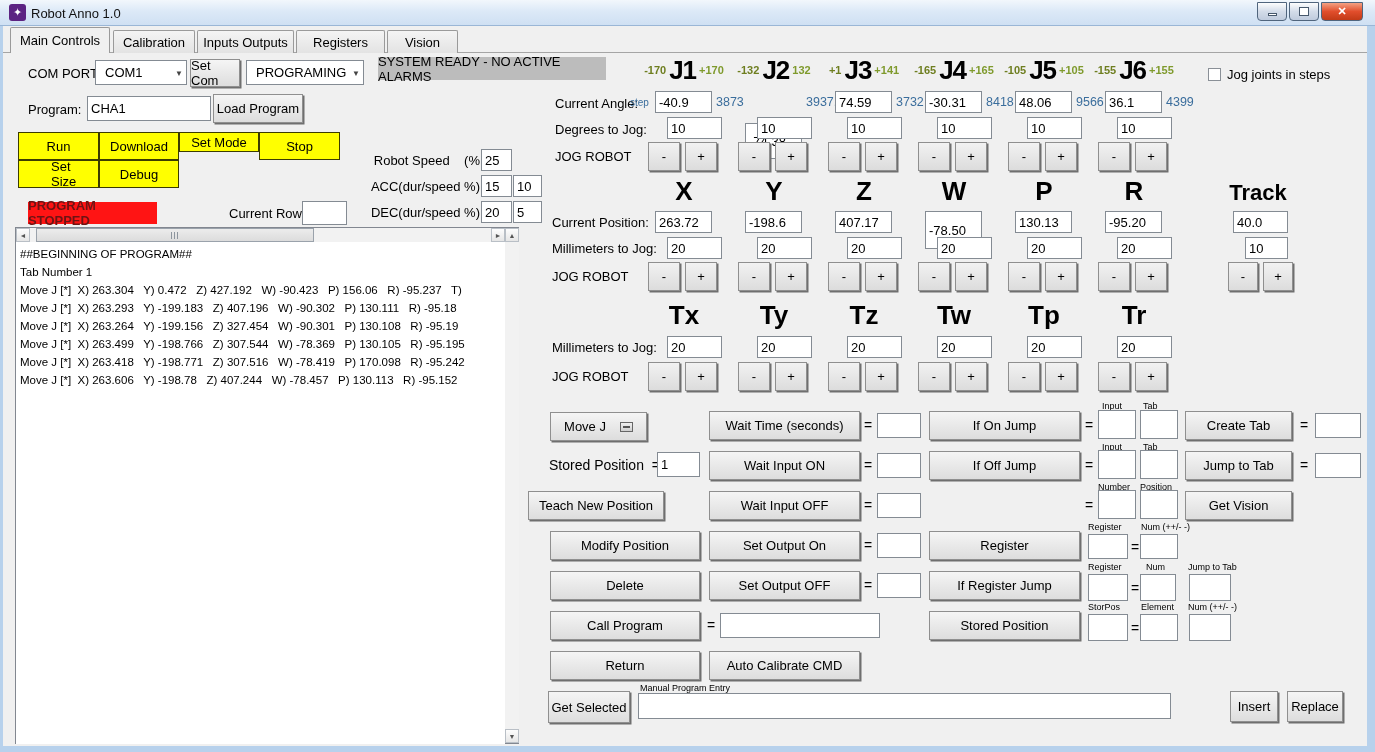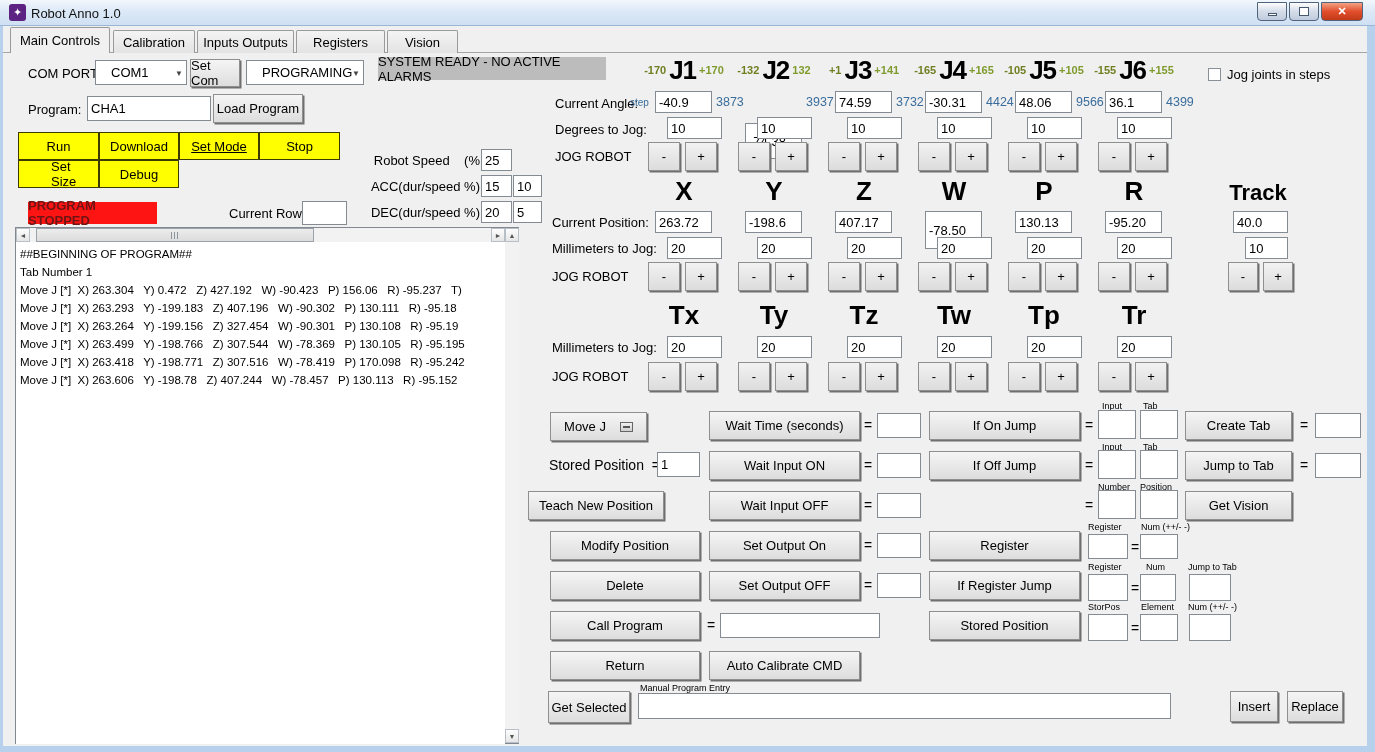--- a/index.html
+++ b/index.html
@@ -15,21 +15,21 @@
   .btn { position:absolute; display:flex; align-items:center; justify-content:center;
          font-size:13px; font-family:inherit; color:#000; cursor:default;
          background:linear-gradient(#f5f5f5,#dddddd); border:1px solid #8f8f8f;
          box-shadow:1.5px 1.5px 0 #6f6f6f; }
   .jbtn { position:absolute; display:flex; align-items:center; justify-content:center;
           font-size:13px; font-family:inherit; background:linear-gradient(#f2f2f2,#dcdcdc);
           border:1px solid #8f8f8f; box-shadow:1.5px 1.5px 0 #6f6f6f; cursor:default; }
   .ybtn { position:absolute; display:flex; align-items:center; justify-content:center;
           font-size:13px; background:#ffff00; border:1px solid #3c3c00; cursor:default; }
   .combo { position:absolute; background:#fff; border:1px solid #848b93; font-size:13px;
-           display:flex; align-items:center; padding-left:15px; cursor:default; }
+           display:flex; align-items:center; padding-left:9px; cursor:default; }
   .combo .arr { position:absolute; right:3px; top:50%; transform:translateY(-50%);
                 font-size:8px; color:#444; }
   .titlebar { position:absolute; left:0; top:0; width:1375px; height:26px;
               background:linear-gradient(180deg,#f2f7fc,#dce9f7 45%,#cfe0f3);
               border-bottom:1px solid #9ab6d6; }
   .title-text { position:absolute; left:31px; top:6px; font-size:13px; color:#111; }
   .app-icon { position:absolute; left:9px; top:4px; width:17px; height:17px;
               background:#5c2382; border-radius:3px; color:#fff; font-size:11px;
               display:flex; align-items:center; justify-content:center; }
   .capbtn { position:absolute; top:2px; height:19px; border:1px solid #50657d;
@@ -121,21 +121,21 @@
     <span class="arr">▼</span>
   </div>
   <div class="status-badge" style="left:378px;top:57px;width:228px;height:23px;">SYSTEM READY - NO ACTIVE ALARMS</div>
 
   <div class="lbl" style="left:28px;top:102px;">Program:</div>
   <input class="tin" style="left: 87px; top: 96px; width: 124px; height: 25px;" value="CHA1">
   <div class="btn" style="left:213px;top:94px;width:90px;height:29px;">Load Program</div>
 
   <div class="ybtn" style="left:18px;top:132px;width:81px;height:28px;">Run</div>
   <div class="ybtn" style="left:99px;top:132px;width:80px;height:28px;">Download</div>
-  <div class="ybtn" style="left:179px;top:132px;width:80px;height:28px;text-decoration:underline;">Set Mode</div>
+  <div class="ybtn" style="left:179px;top:132px;width:80px;height:20px;">Set Mode</div>
   <div class="ybtn" style="left:259px;top:132px;width:81px;height:28px;">Stop</div>
   <div class="ybtn" style="left:18px;top:160px;width:81px;height:28px;padding-left:32px;">Set Size</div>
   <div class="ybtn" style="left:99px;top:160px;width:80px;height:28px;">Debug</div>
 
   <div class="alert" style="left:28px;top:202px;width:129px;height:22px;">PROGRAM STOPPED</div>
   <div class="lbl" style="left:229px;top:206px;">Current Row  =</div>
   <input class="tin" style="left: 302px; top: 201px; width: 45px; height: 24px;" value="">
 
   <div class="rlbl" style="left:368px;top:153px;width:112px;">Robot Speed    (%</div>
   <input class="tin" style="left: 481px; top: 149px; width: 31px; height: 22px;" value="25">
@@ -310,21 +310,21 @@
     <div class="enc" style="left: 896px; top: 95px;">3732</div>
     <input class="tin" value="10" style="left: 847px; top: 117px; width: 55px; height: 22px;">
     <button class="jbtn" style="left: 828px; top: 142px; width: 32px; height: 29px;">-</button>
     <button class="jbtn" style="left: 865px; top: 142px; width: 32px; height: 29px;">+</button>
     <div class="jhdr" style="left: 913px; top: 54px; width: 82px; height: 32px;">
       <span class="jmin">-165</span>
       <span class="jname">J4</span>
       <span class="jmax">+165</span>
     </div>
     <input class="tin" value="-30.31" style="left: 925px; top: 91px; width: 57px; height: 22px;">
-    <div class="enc" style="left: 986px; top: 95px;">4424</div>
+    <div class="enc" style="left: 986px; top: 95px;">8418</div>
     <input class="tin" value="10" style="left: 937px; top: 117px; width: 55px; height: 22px;">
     <button class="jbtn" style="left: 918px; top: 142px; width: 32px; height: 29px;">-</button>
     <button class="jbtn" style="left: 955px; top: 142px; width: 32px; height: 29px;">+</button>
     <div class="jhdr" style="left: 1003px; top: 54px; width: 82px; height: 32px;">
       <span class="jmin">-105</span>
       <span class="jname">J5</span>
       <span class="jmax">+105</span>
     </div>
     <input class="tin" value="48.06" style="left: 1015px; top: 91px; width: 57px; height: 22px;">
     <div class="enc" style="left: 1076px; top: 95px;">9566</div>

